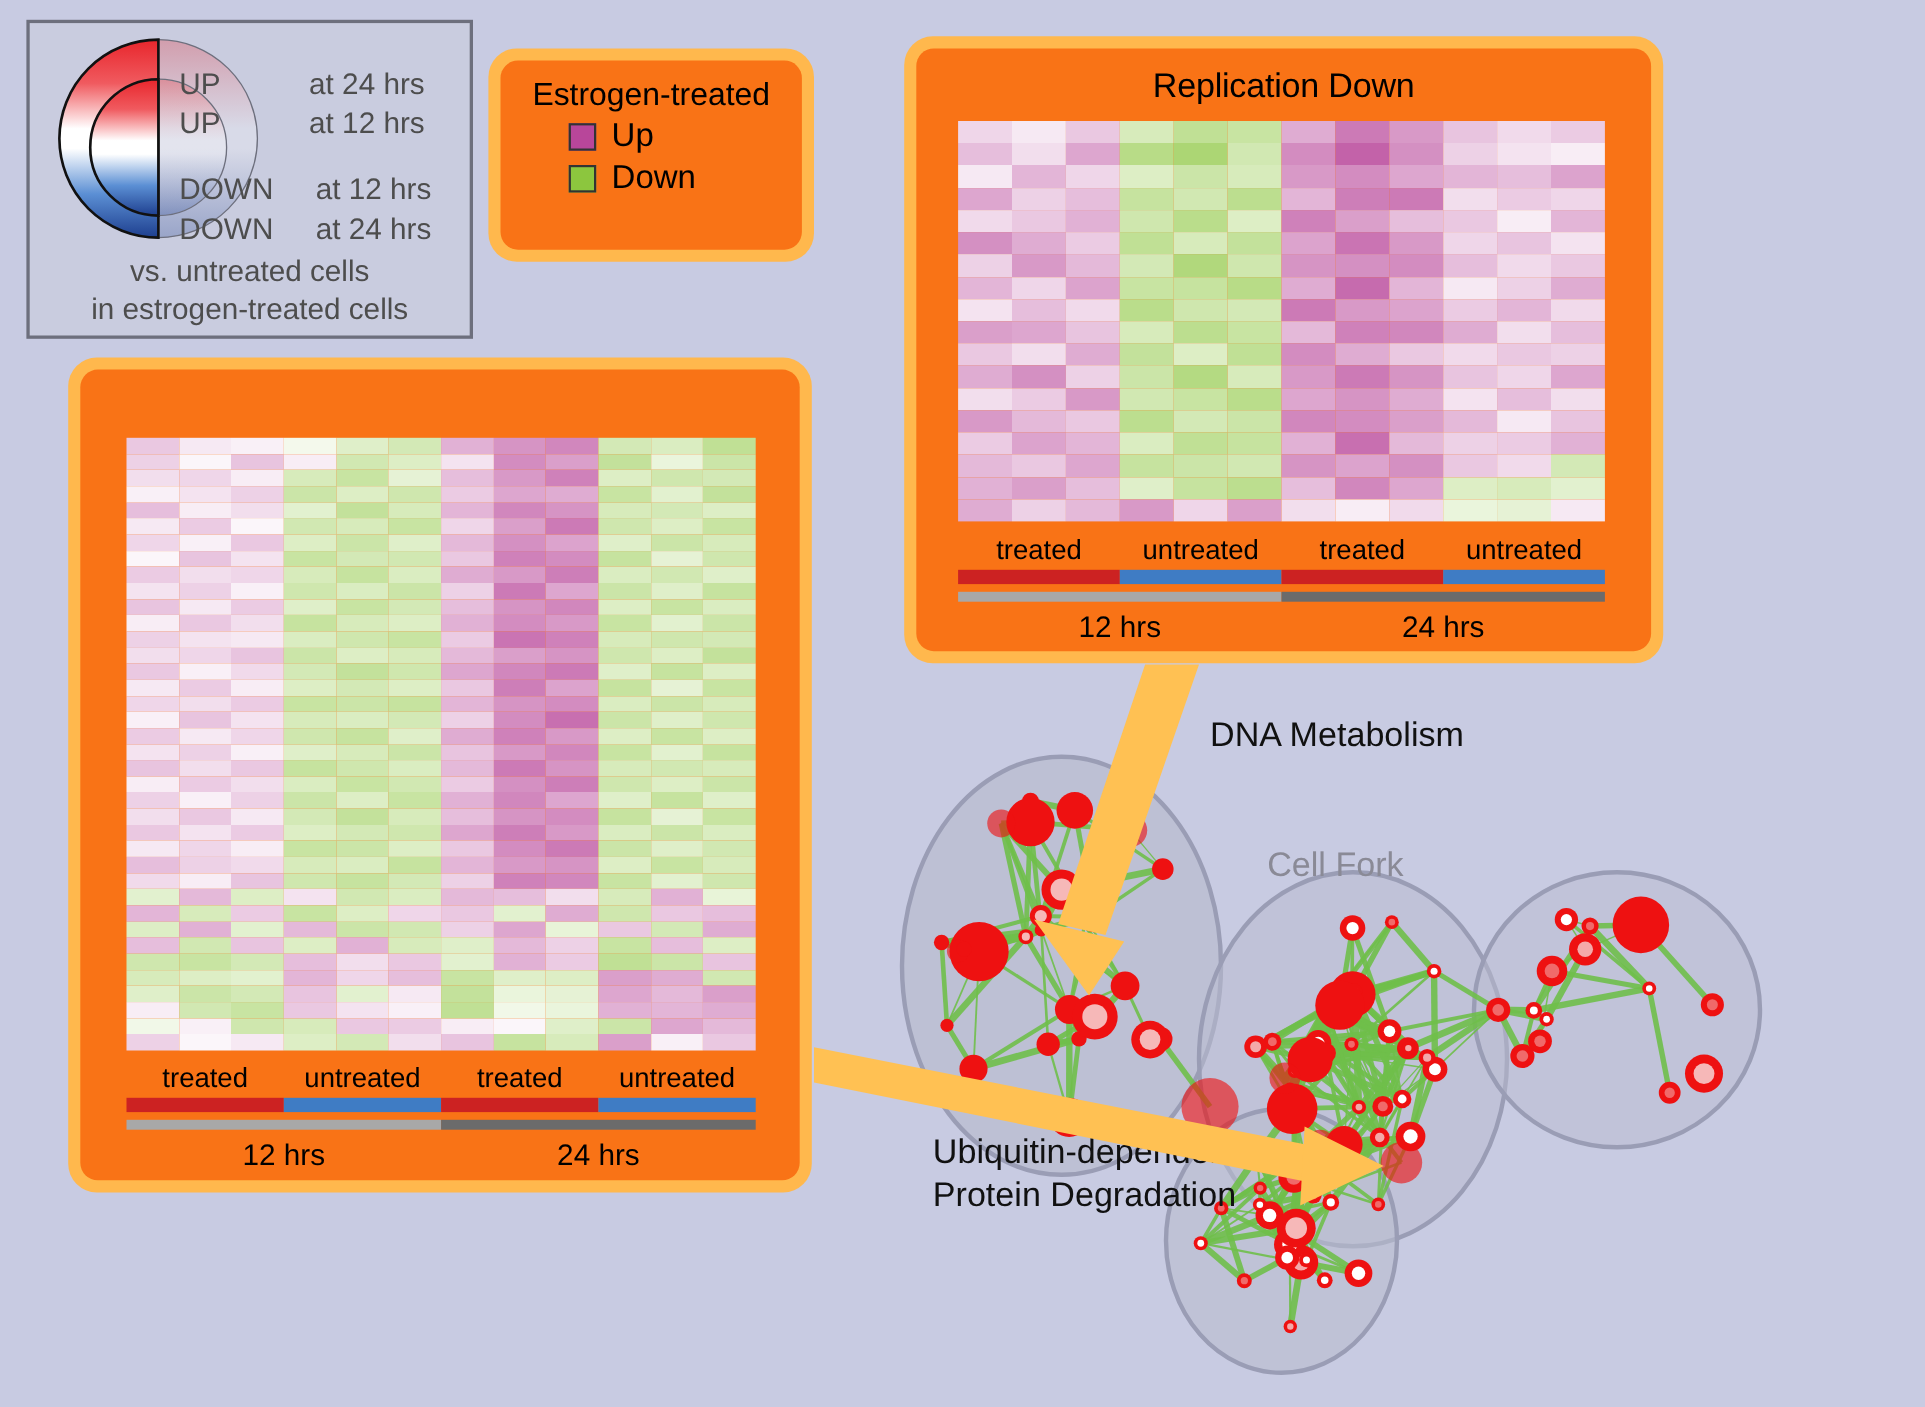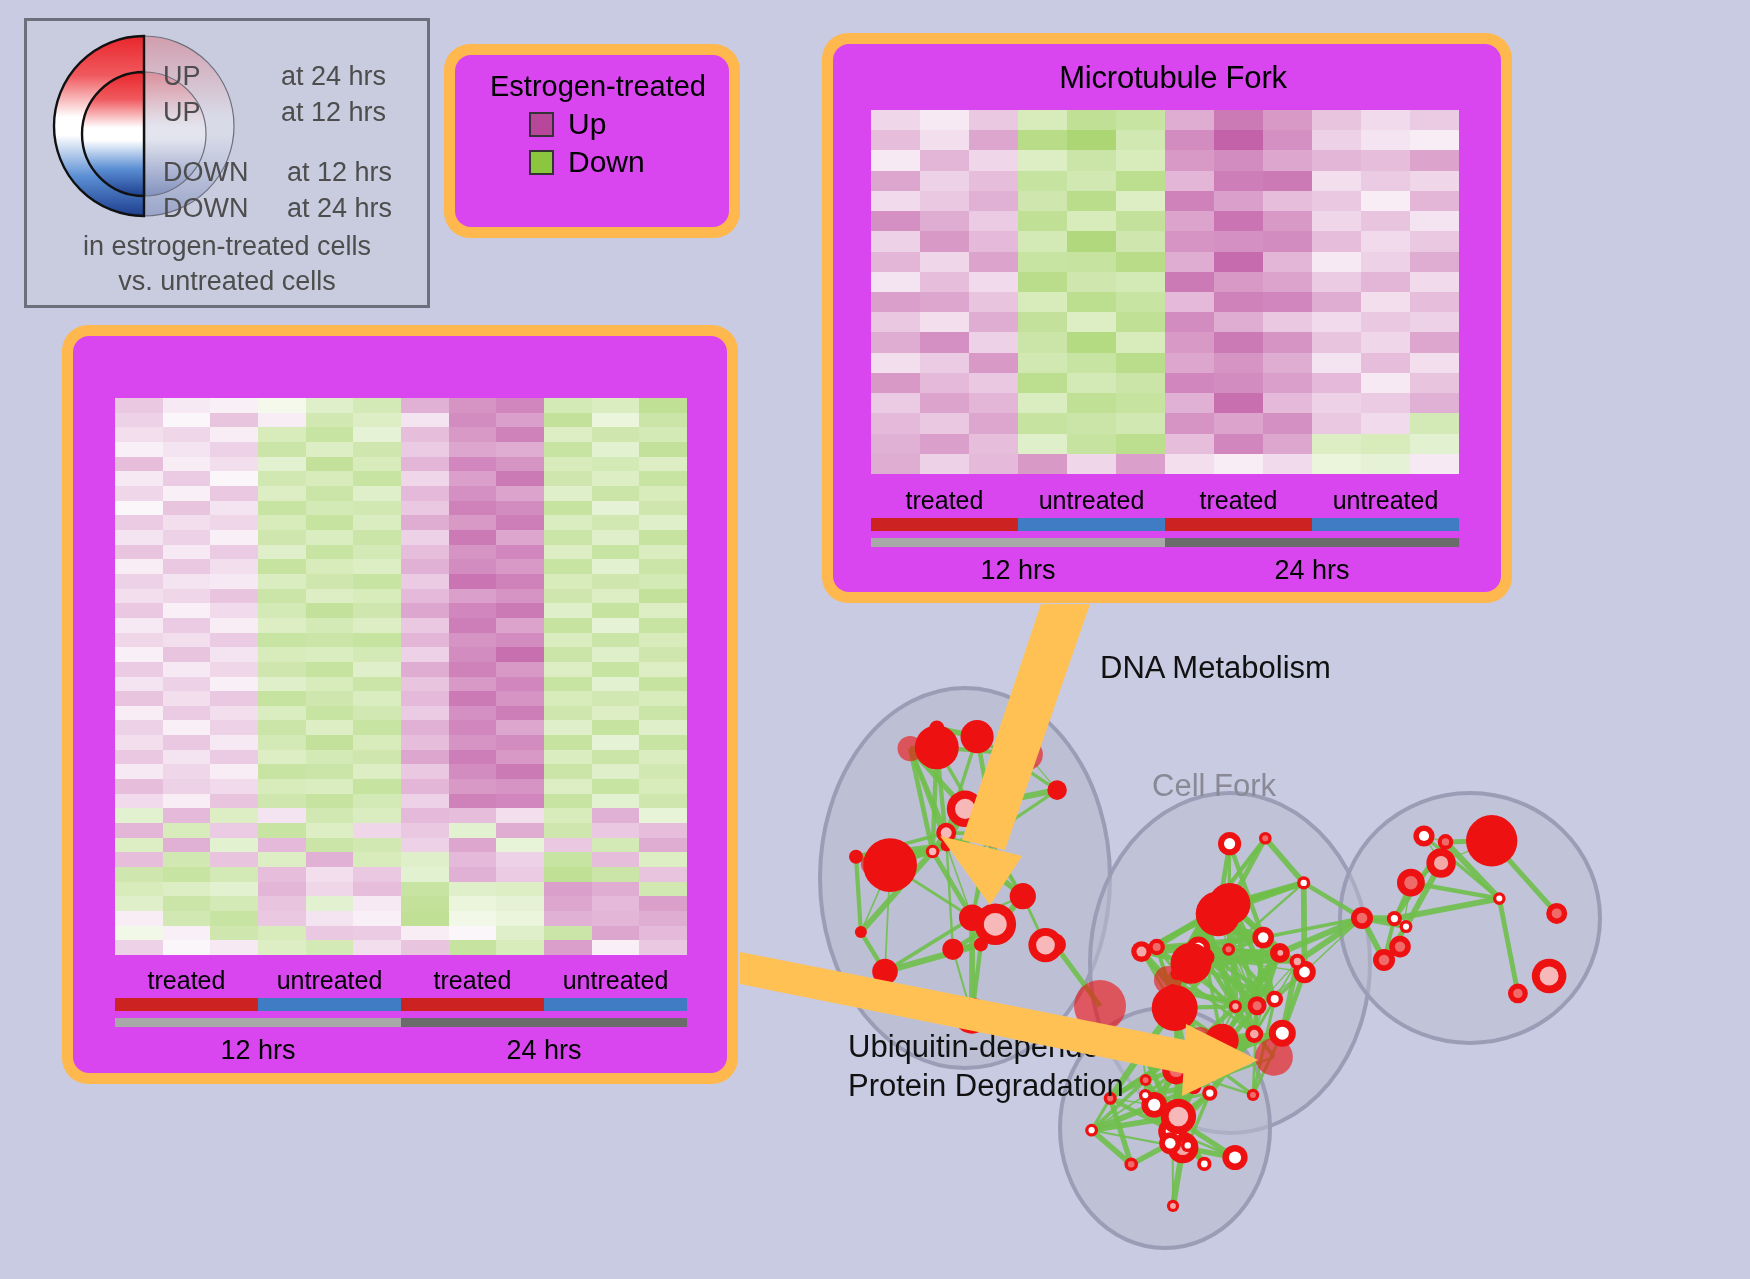--- a/index.html
+++ b/index.html
@@ -33,25 +33,24 @@
 
   
   .panel {
     position: absolute;
     background: #ffb84d;
     border-radius: 26px;
     padding: 11px;
   }
   .panel-inner {
     width: 100%; height: 100%;
-    background: #d946ef;
+    background: #f97316;
     border-radius: 16px;
     position: relative;
     overflow: hidden;
-    padding-left: 12px;
   }
 
   
   #legend-panel { left: 444px; top: 44px; width: 296px; height: 194px; }
   #legend-title {
     text-align: center; font-size: 29px; color: #000;
     line-height: 1.18; padding-top: 14px; font-weight: 400;
   }
   .legend-item {
     display: flex; align-items: center; gap: 14px;
@@ -142,22 +141,22 @@
   <div class="key-row" style="left:136px; top:136px;">
     <span class="key-dir">DOWN</span>
     <span class="key-time" style="left:124px;">at 12 hrs</span>
   </div>
   <div class="key-row" style="left:136px; top:172px;">
     <span class="key-dir">DOWN</span>
     <span class="key-time" style="left:124px;">at 24 hrs</span>
   </div>
 
   <div id="key-footer">
+    <div>vs. untreated cells</div>
     <div>in estrogen-treated cells</div>
-    <div>vs. untreated cells</div>
   </div>
 </div>
 
 <div class="panel" id="legend-panel">
   <div class="panel-inner">
     <div id="legend-title">
       <div>Estrogen-treated</div>
     </div>
     <div class="legend-item">
       <span class="legend-swatch" id="sw-up" style="background: rgb(184, 70, 154);"></span>
@@ -165,21 +164,21 @@
     </div>
     <div class="legend-item">
       <span class="legend-swatch" id="sw-down" style="background: rgb(140, 198, 62);"></span>
       <span class="legend-label">Down</span>
     </div>
   </div>
 </div>
 
 <div class="panel" id="repfork-panel">
   <div class="panel-inner">
-    <div class="hm-title">Microtubule Fork</div>
+    <div class="hm-title">Replication Down</div>
     <div class="hm-grid" id="hm-rf" style="left: 38px; top: 66px; width: 588px; height: 364px; grid-template-columns: repeat(12, 1fr); grid-template-rows: repeat(18, 1fr);">
         <div class="hm-cell" style="background:rgb(239,214,233)"></div>
         <div class="hm-cell" style="background:rgb(246,233,243)"></div>
         <div class="hm-cell" style="background:rgb(234,200,225)"></div>
         <div class="hm-cell" style="background:rgb(215,235,187)"></div>
         <div class="hm-cell" style="background:rgb(192,224,149)"></div>
         <div class="hm-cell" style="background:rgb(200,228,162)"></div>
         <div class="hm-cell" style="background:rgb(223,172,210)"></div>
         <div class="hm-cell" style="background:rgb(204,122,182)"></div>
         <div class="hm-cell" style="background:rgb(216,153,199)"></div>

